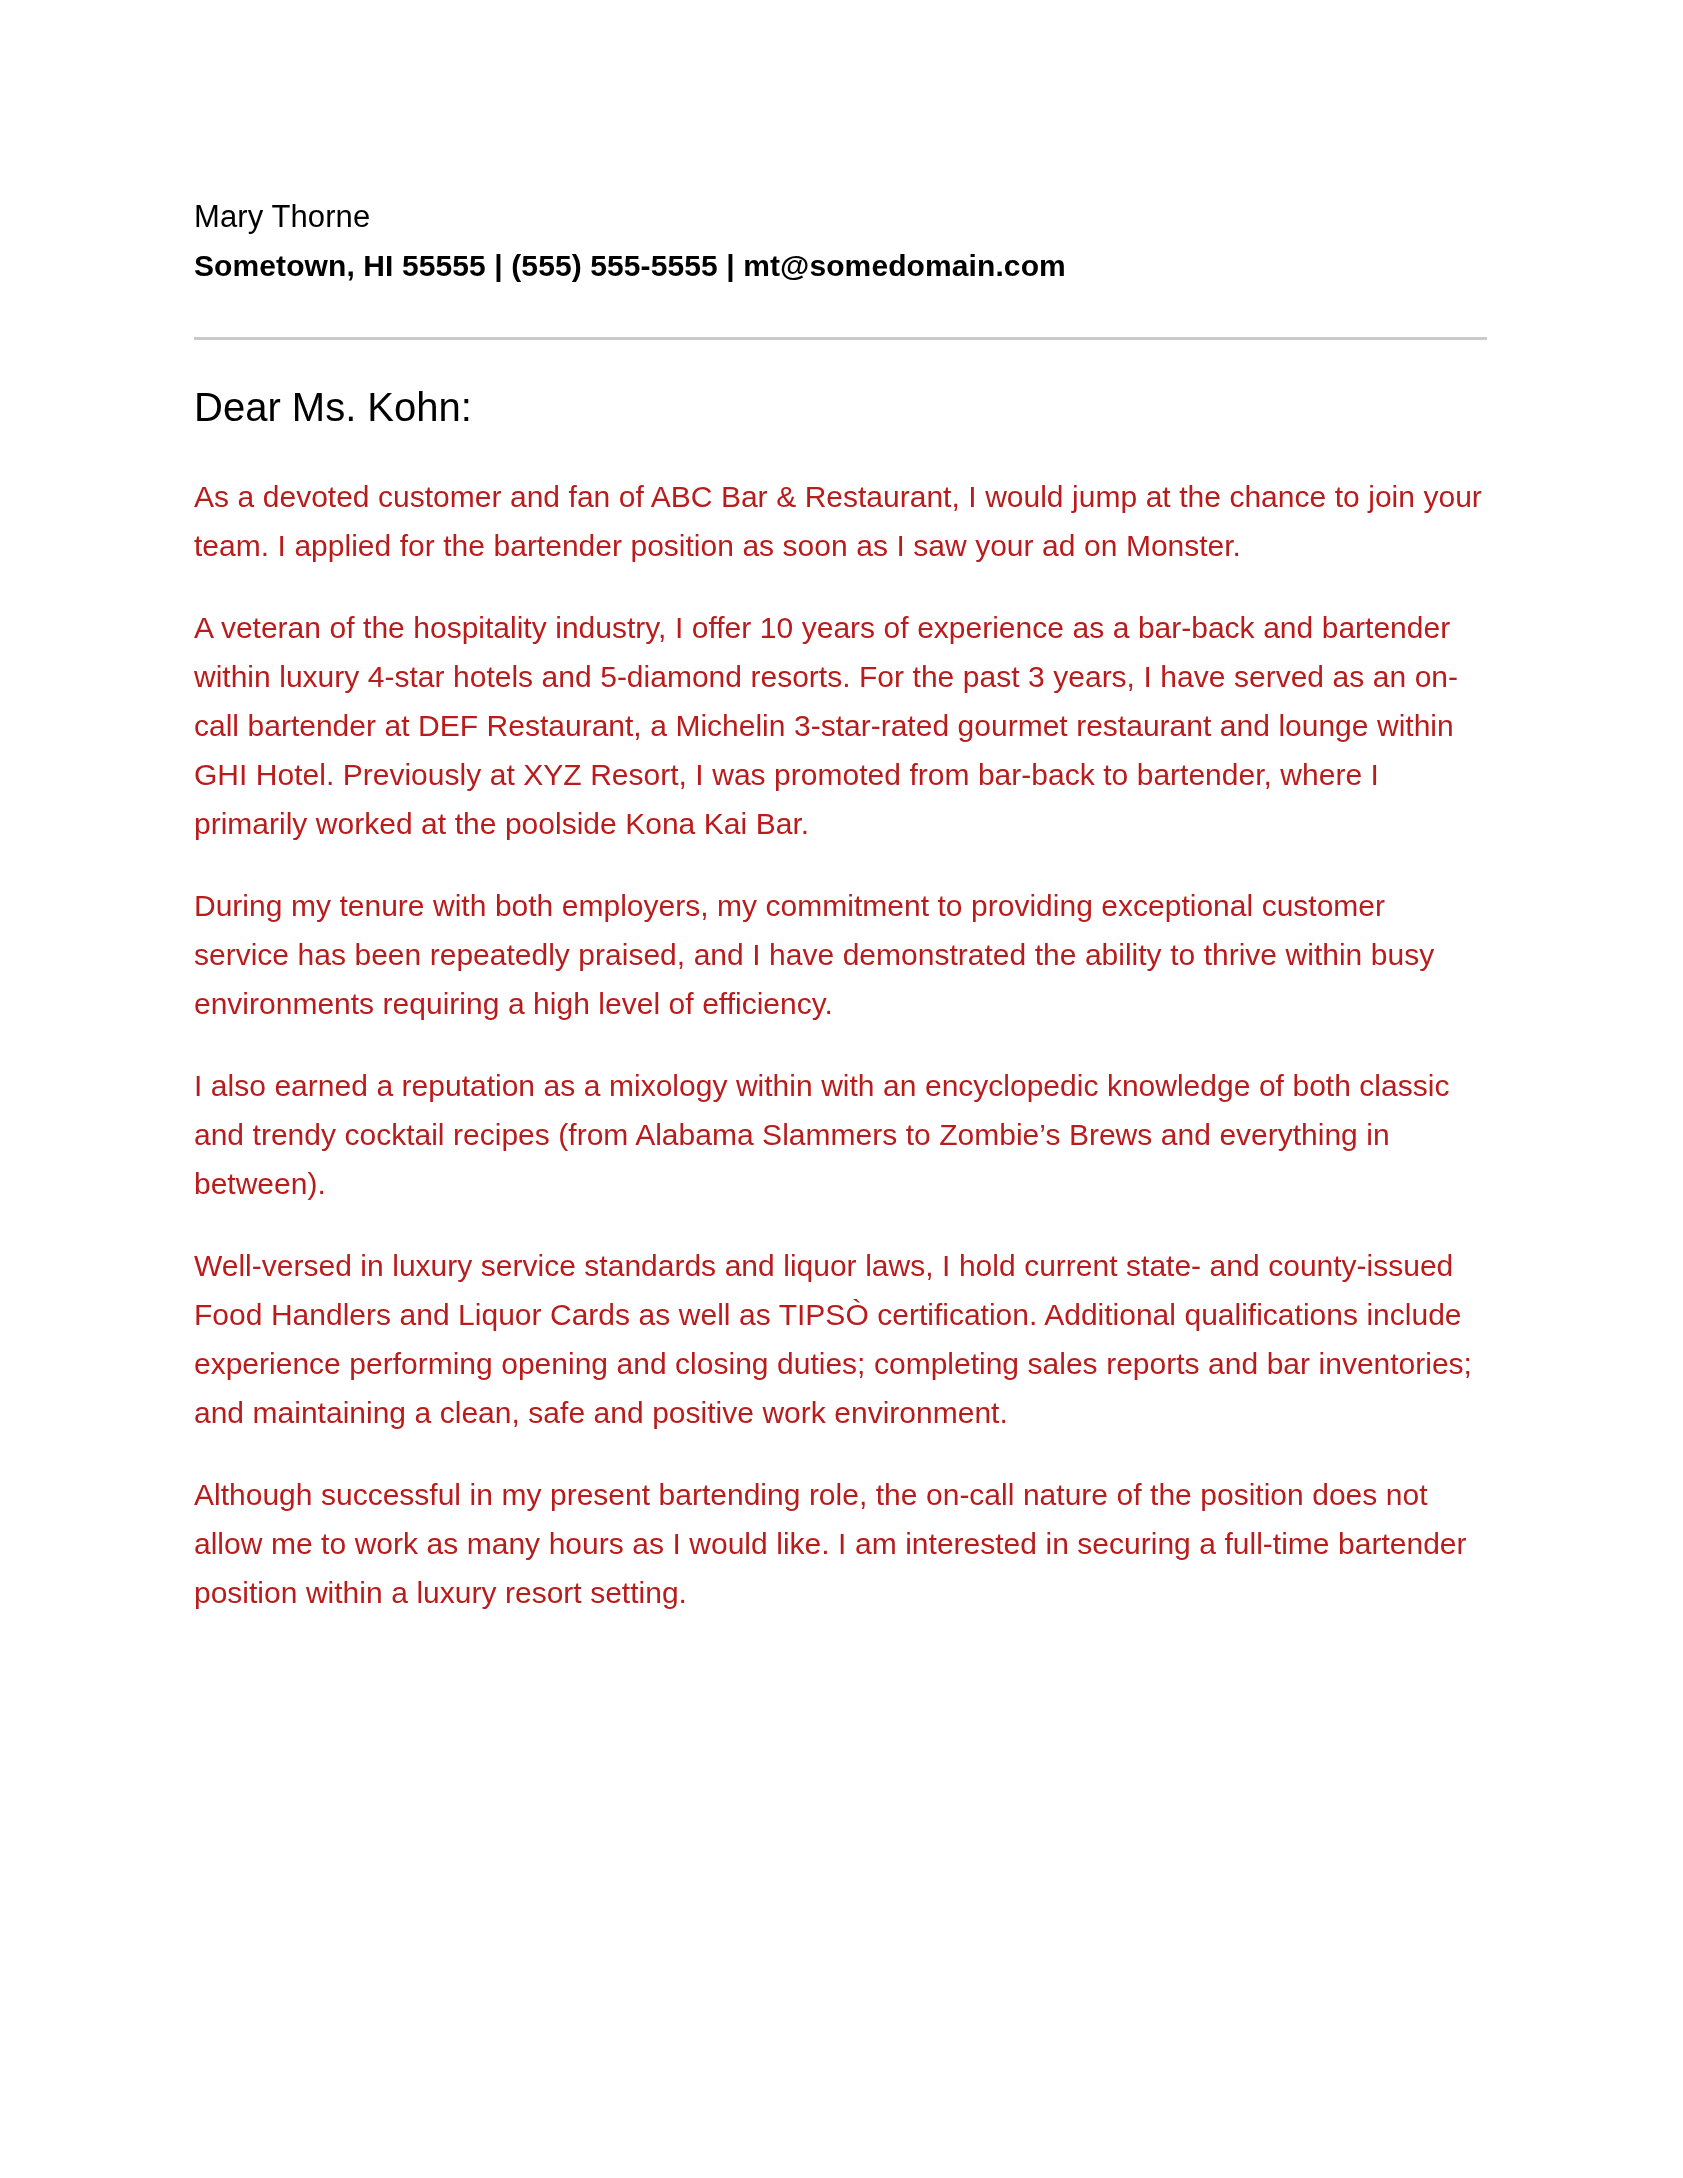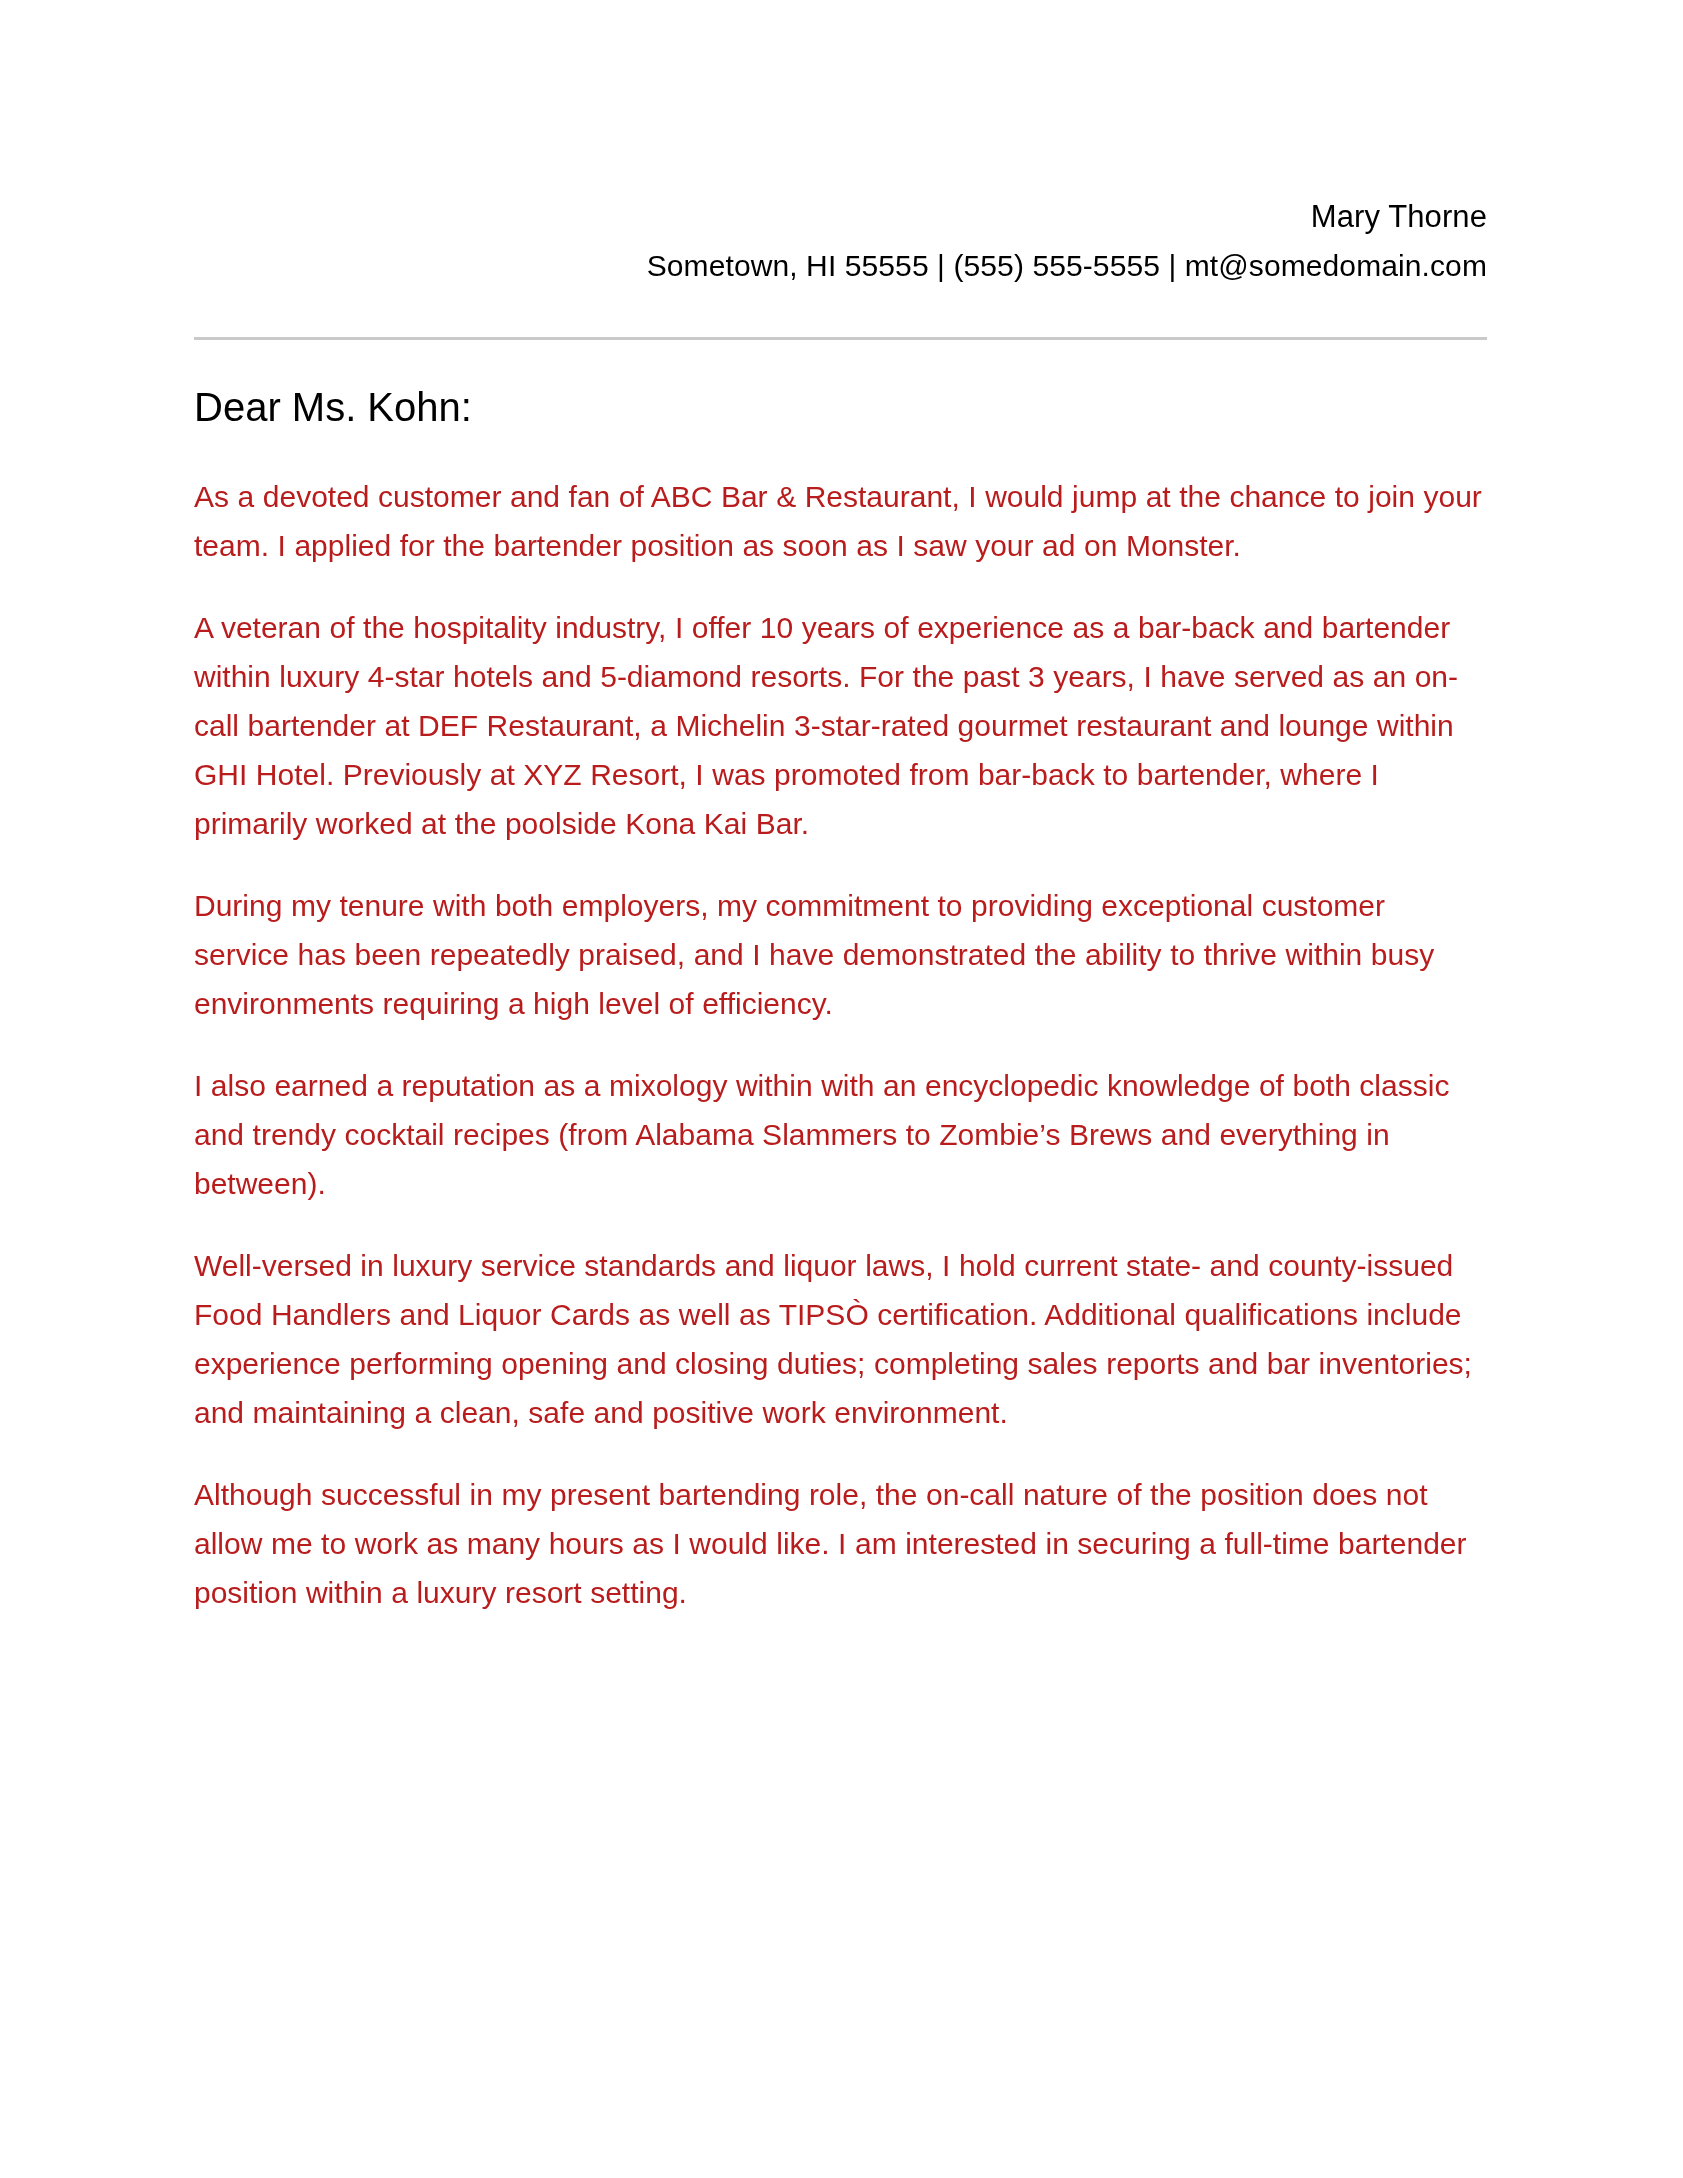--- a/index.html
+++ b/index.html
@@ -27,33 +27,33 @@
   .content {
     position: absolute;
     left: 194px;
     top: 0;
     width: 1293px;
   }
 
   
   .letterhead {
     padding-top: 194px;
-    text-align: right;
+    text-align: left;
   }
   .letterhead-name {
     font-size: 31px;
     line-height: 46px;
     font-weight: 400;
     color: #000000;
     letter-spacing: 0.1px;
   }
   .letterhead-contact {
     font-size: 30px;
     line-height: 46px;
-    font-weight: 400;
+    font-weight: 700;
     color: #000000;
     letter-spacing: 0.1px;
     margin-top: 3px;
   }
 
   
   .divider {
     margin-top: 48px;
     height: 3px;
     width: 1293px;

